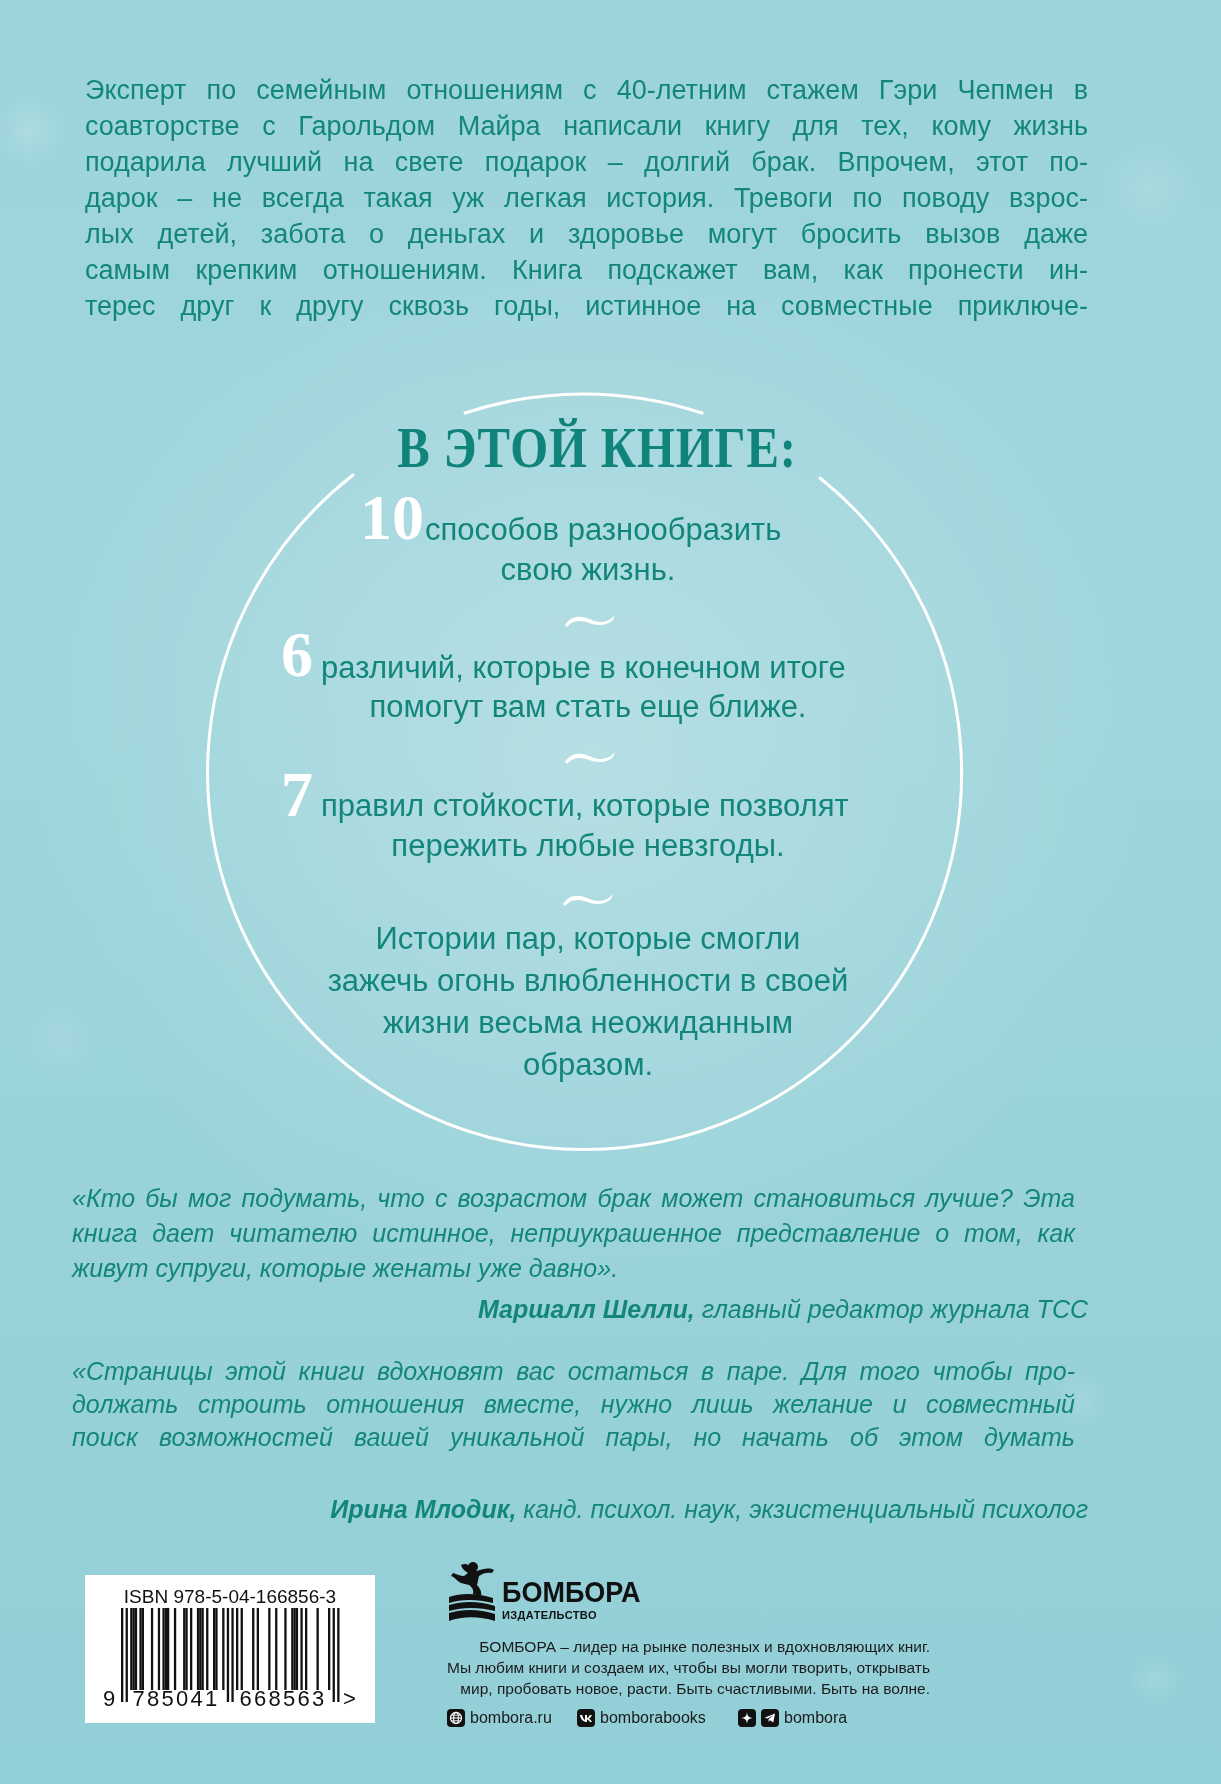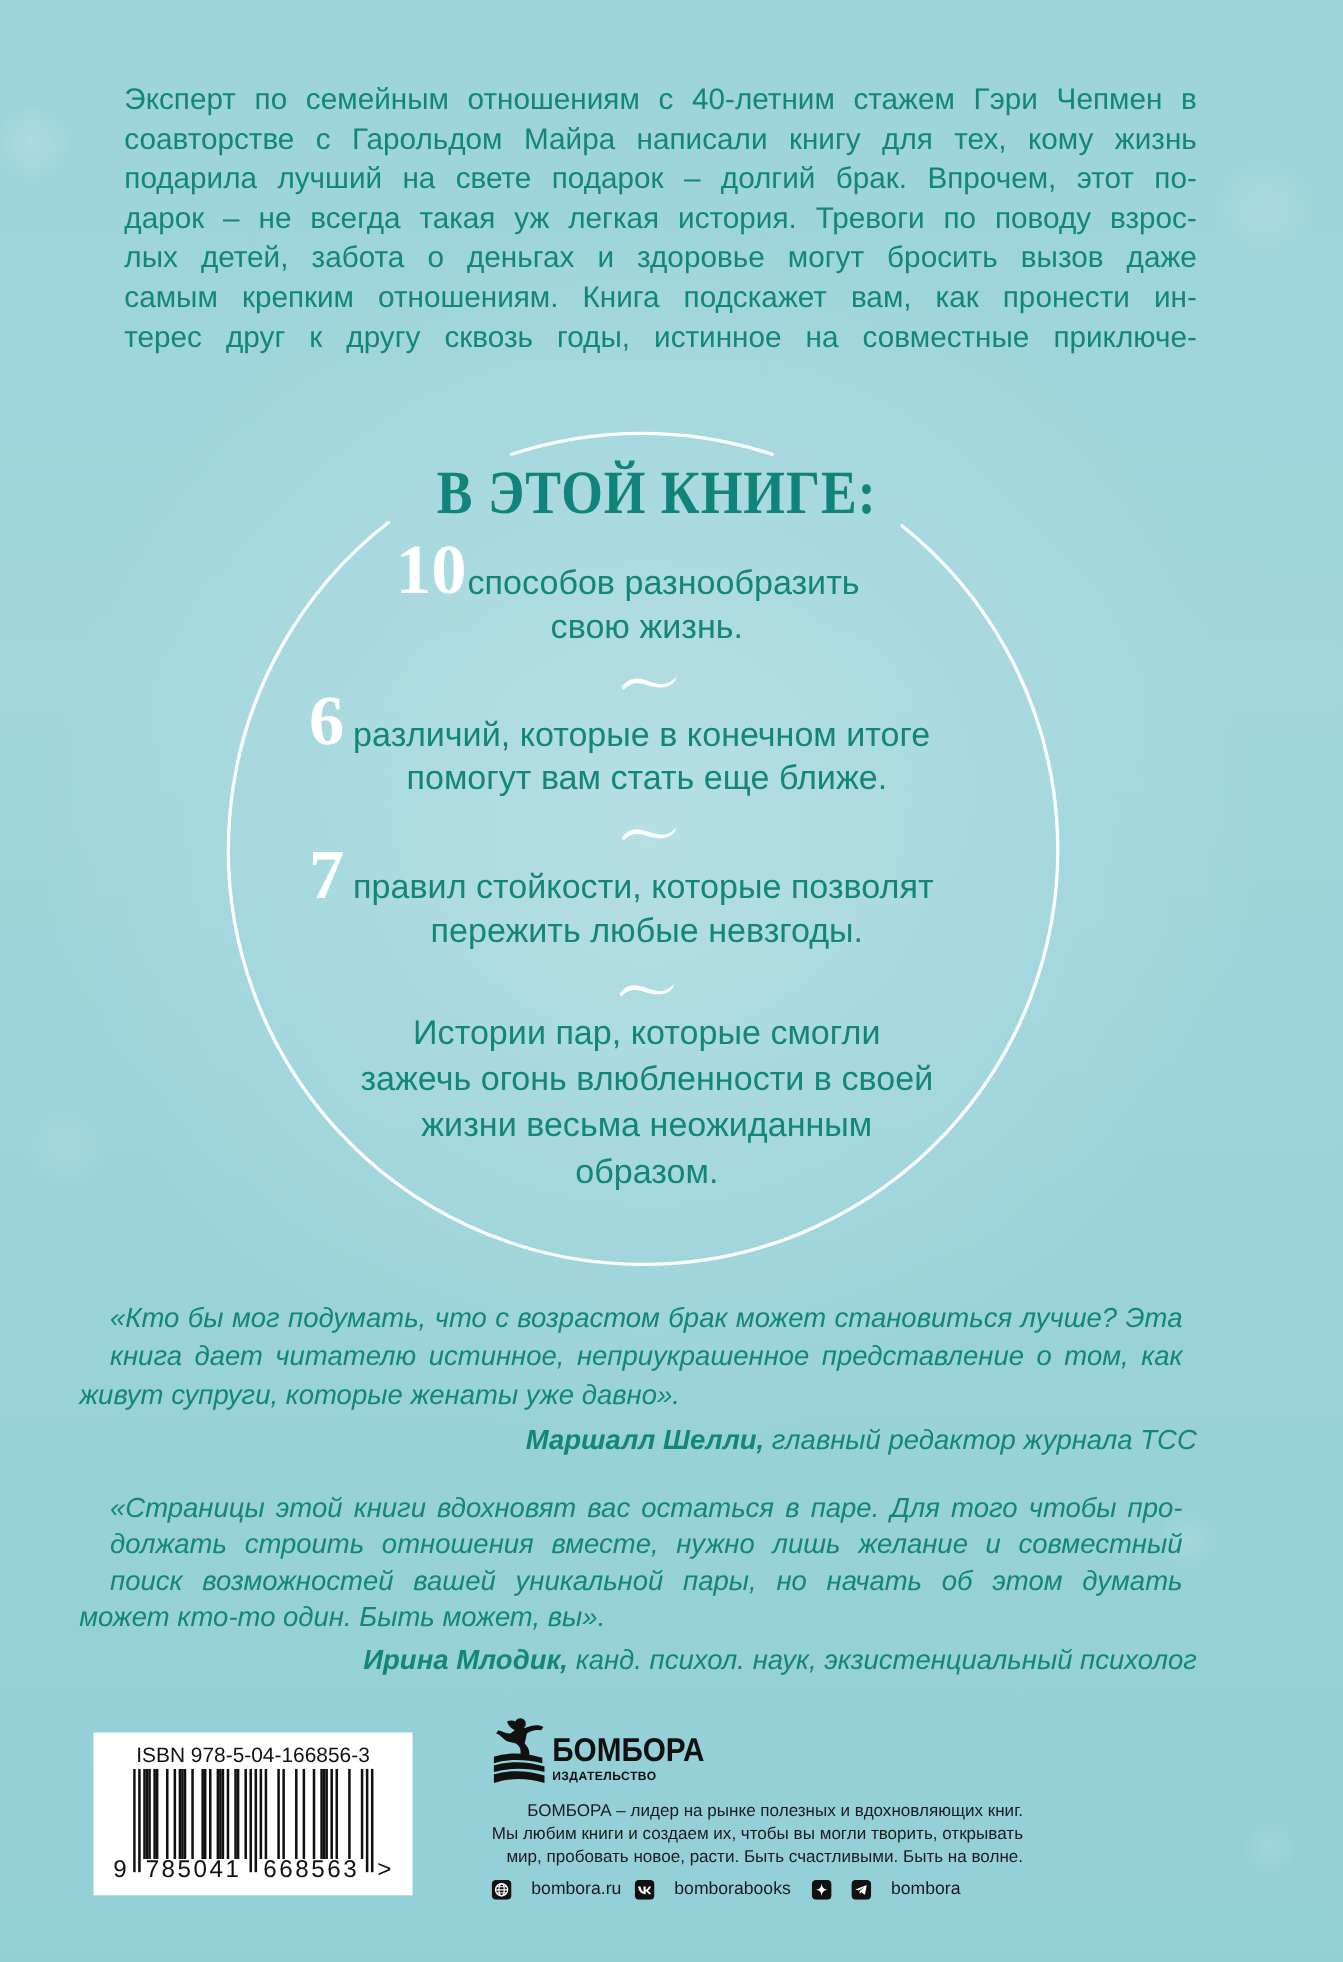--- a/index.html
+++ b/index.html
@@ -13,21 +13,21 @@
         radial-gradient(circle 26px at 1155px 1680px, rgba(255,255,255,0.12), rgba(255,255,255,0) 100%),
         radial-gradient(circle 40px at 60px 1040px, rgba(255,255,255,0.10), rgba(255,255,255,0) 100%),
         radial-gradient(ellipse 560px 560px at 590px 760px, rgba(255,255,255,0.24), rgba(255,255,255,0) 100%),
         linear-gradient(180deg, #9dd4db 0%, #a0d6dc 35%, #99d2d9 70%, #93cfd7 100%);
     }
     .abs { position: absolute; }
     .teal { color: #13867b; }
 
     
     .intro { left: 85px; top: 72px; width: 1003px; font-size: 27px; line-height: 36px; }
-    .jline { display: block; text-align: justify; text-align-last: justify; margin-left: 28px; }
+    .jline { display: block; text-align: justify; text-align-last: justify; }
     .lline { display: block; text-align: left; font-style: italic; }
 
     
     .circle-svg { left: 0; top: 0; width: 1221px; height: 1784px; pointer-events: none; }
     .heading {
       left: 597px; top: 420px; font-family: "Liberation Serif", serif; font-weight: bold;
       font-size: 56px; line-height: 56px; letter-spacing: 1px; white-space: nowrap;
       transform: translateX(-50%) scaleX(0.87); transform-origin: center;
       color: #10847a;
     }
@@ -58,21 +58,21 @@
     .d-right { left: 283px; transform: translateX(-50%); letter-spacing: 2.3px; }
     .d-mark { left: 343px; }
 
     
     .logo-icon { left: 447px; top: 1561px; }
     .logo-name { left: 502px; top: 1577px; font-size: 30px; line-height: 30px; font-weight: bold; color: #111;
       transform: scaleX(0.9); transform-origin: left center; white-space: nowrap; }
     .logo-sub { left: 502px; top: 1610px; font-size: 11px; line-height: 11px; font-weight: bold; color: #111; letter-spacing: 0.4px; white-space: nowrap; }
     .pub-desc { left: 447px; top: 1636px; font-size: 15.5px; line-height: 21px; color: #1b1b1b; white-space: nowrap; }
     .pub-desc span { display: block; text-align: right; }
-    .social { top: 1707px; height: 22px; display: flex; align-items: center; gap: 18px; font-size: 16px; color: #1b1b1b; white-space: nowrap; }
+    .social { top: 1707px; height: 22px; display: flex; align-items: center; gap: 5px; font-size: 16px; color: #1b1b1b; white-space: nowrap; }
     .s1 { left: 447px; } .s2 { left: 577px; } .s3 { left: 738px; }
     .sicon { width: 18px; height: 18px; display: inline-block; }
   </style>
 </head>
 <body>
 
 <div class="abs intro teal">
   <span class="jline">Эксперт по семейным отношениям с 40-летним стажем Гэри Чепмен в</span>
   <span class="jline">соавторстве с Гарольдом Майра написали книгу для тех, кому жизнь</span>
   <span class="jline">подарила лучший на свете подарок – долгий брак. Впрочем, этот по-</span>
@@ -126,21 +126,20 @@
   <span class="lline">живут супруги, которые женаты уже давно».</span>
 </div>
 <div class="abs attrib teal" style="top:1292px;">
   <span class="name">Маршалл Шелли,</span><span> главный редактор журнала ТСС</span>
 </div>
 
 <div class="abs quote q2 teal">
   <span class="jline">«Страницы этой книги вдохновят вас остаться в паре. Для того чтобы про-</span>
   <span class="jline">должать строить отношения вместе, нужно лишь желание и совместный</span>
   <span class="jline">поиск возможностей вашей уникальной пары, но начать об этом думать</span>
-  <span class="lline">может кто-то один. Быть может, вы».</span>
 </div>
 <div class="abs attrib teal" style="top:1492px;">
   <span class="name">Ирина Млодик,</span><span> канд. психол. наук, экзистенциальный психолог</span>
 </div>
 
 <div class="abs isbn-box"></div>
 <div class="abs isbn-label">ISBN 978-5-04-166856-3</div>
 <svg class="abs bars" id="barcode-bars" width="220" height="95" viewBox="0 0 220 95">
     <rect x="0.00" y="0" width="2.30" height="94" fill="#111"></rect>
     <rect x="4.60" y="0" width="2.30" height="94" fill="#111"></rect>

